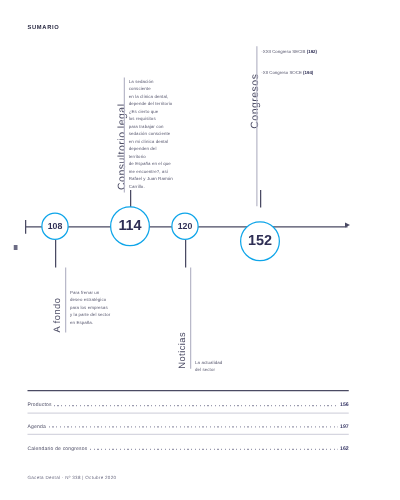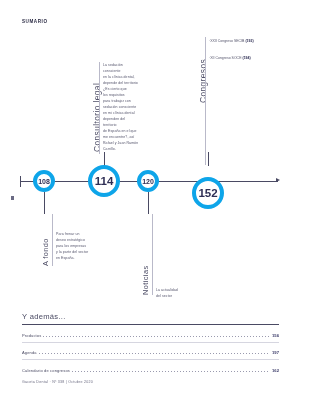--- a/index.html
+++ b/index.html
@@ -31,21 +31,21 @@
   }
   .axis-cap{
     position:absolute;left:20px;top:176px;width:1px;height:11px;background:#4a4a63;
   }
   .left-dot{
     position:absolute;left:11px;top:196px;width:2.6px;height:3.6px;background:#6b6b84;
   }
 
   .node{
     position:absolute;border-radius:50%;
-    background:#ffffff;border:4px solid #0ea5e9;
+    background:#ffffff;border:1px solid #0ea5e9;
     display:flex;align-items:center;justify-content:center;
     color:#2f2f55;font-weight:bold;
     box-sizing:border-box;
   }
   .node.sm{width:22px;height:22px;font-size:7px;}
   .node.lg{width:32px;height:32px;font-size:11.5px;}
 
   .n108{left:33px;top:170px;}
   .n114{left:88px;top:165px;}
   .n120{left:137px;top:170px;}
@@ -178,21 +178,20 @@
   </div>
 
   <div class="vlabel mid" style="left:141px;top:295px;">Noticias</div>
   <div class="rule" style="left:152px;top:214px;height:81px;"></div>
   <div class="body-col" style="left:156px;top:287px;">
     <div>La actualidad</div>
     <div>del sector</div>
   </div>
 
   <div class="ademas-wrap">
-    <div class="ademas-title">Y además...</div>
     <div class="ademas-rule"></div>
 
     <div class="idx-row">
       <span class="idx-label">Productos</span>
       <span class="idx-dots"></span>
       <span class="idx-page">156</span>
     </div>
     <div class="idx-sep"></div>
 
     <div class="idx-row">

